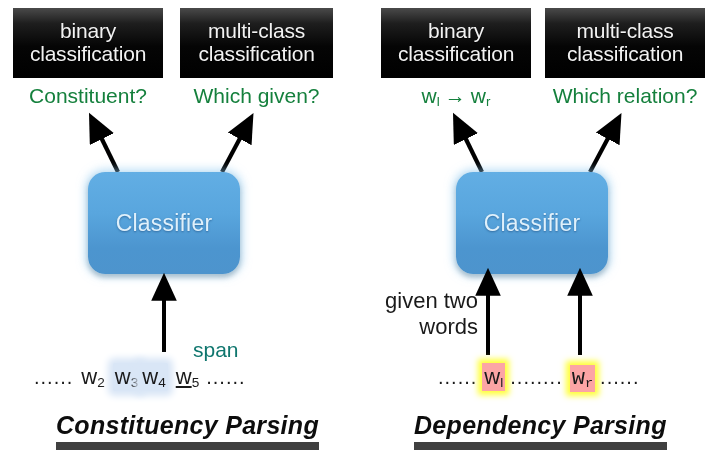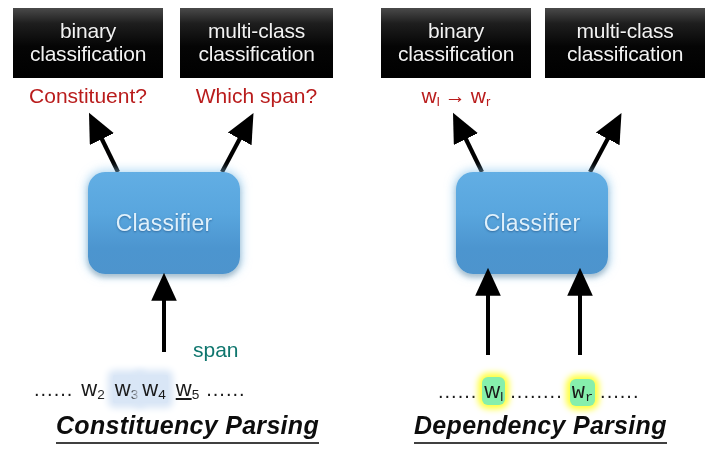--- a/index.html
+++ b/index.html
@@ -27,21 +27,21 @@
     line-height: 1.08;
     font-size: 21px;
     text-shadow: 0 1px 1px rgba(0,0,0,.8);
     letter-spacing: -0.2px;
   }
   .blackbox .ln { display: block; white-space: nowrap; }
 
   
   .qlabel {
     position: absolute;
-    color: #b91c1c;
+    color: #15803d;
     font-size: 21px;
     white-space: nowrap;
     text-align: center;
   }
   .qlabel sub { font-size: 0.64em; vertical-align: -0.22em; }
 
   
   .classifier {
     position: absolute;
     border-radius: 17px;
@@ -72,25 +72,24 @@
   }
   .wordline .dots { letter-spacing: 1px; font-size: 20px; }
   .wordline .tok { padding: 1px 2px; }
   .wordline .tok sub { font-size: 0.62em; vertical-align: -0.24em; }
   .hl-span {
     background: #d9e6f6;
     box-shadow: 0 0 7px 5px #d9e6f6;
     border-radius: 2px;
   }
   .hl-yellow {
-    background: #86efac;
+    background: #fca5a5;
     box-shadow: 0 0 6px 4px #ffff3a;
-    border-radius: 6px;
+    border-radius: 0;
     padding: 2px 5px;
-    margin-top: 14px;
   }
 
   
   .span-label {
     position: absolute;
     color: #0f766e;
     font-size: 21px;
     white-space: nowrap;
   }
 
@@ -104,21 +103,21 @@
     white-space: nowrap;
   }
 
   
   .title {
     position: absolute;
     font-weight: bold;
     font-style: italic;
     font-size: 25px;
     color: #0d0d0d;
-    border-bottom: 2px solid #404040;
+    border-bottom: 8px solid #404040;
     padding-bottom: 2px;
     white-space: nowrap;
     letter-spacing: .3px;
   }
 
   
   .watermark {
     position: absolute;
     color: rgba(120,120,120,.42);
     font-size: 25px;
@@ -136,21 +135,21 @@
     <span class="ln">classification</span>
   </div>
 
   <div class="blackbox" style="left:180px; top:8px; width:153px; height:70px;">
     <span class="ln">multi-class</span>
     <span class="ln">classification</span>
   </div>
 
   <div class="qlabel" style="left:13px; top:84px; width:150px;">Constituent?</div>
 
-  <div class="qlabel" style="left:180px; top:84px; width:153px;">Which span?</div>
+  <div class="qlabel" style="left:180px; top:84px; width:153px;">Which given?</div>
 
   <svg class="arrow" style="left:0; top:0; width:360px; height:230px;">
     <defs>
       <marker id="ah1" markerWidth="7" markerHeight="7" refX="3.2" refY="3.2" orient="auto">
         <path d="M0,0 L7,3.2 L0,6.4 Z" fill="#000"></path>
       </marker>
     </defs>
     <line x1="118" y1="172" x2="96" y2="127" stroke="#000" stroke-width="4.2" marker-end="url(#ah1)"></line>
   </svg>
 
@@ -174,21 +173,21 @@
       </marker>
     </defs>
     <line x1="164" y1="352" x2="164" y2="288" stroke="#000" stroke-width="4" marker-end="url(#ah3)"></line>
   </svg>
 
   <div class="span-label" style="left:193px; top:338px;">span</div>
 
   <div class="wordline" style="left:34px; top:363px;">
     <span class="dots">......</span>
     <span class="tok" style="margin-left:6px;">w<sub>2</sub></span>
-    <span class="tok hl-span" style="margin-left:6px;margin-top:12px;">w<sub>3</sub></span>
+    <span class="tok hl-span" style="margin-left:6px;">w<sub>3</sub></span>
     <span class="tok hl-span" style="">w<sub>4</sub></span>
     <span class="tok" style="margin-left:6px;text-decoration:underline;">w<sub>5</sub></span>
     <span class="dots" style="margin-left:5px;">......</span>
   </div>
 
   <div class="title" style="left:56px; top:411px;">Constituency Parsing</div>
 
   <div class="blackbox" style="left:381px; top:8px; width:150px; height:70px;">
     <span class="ln">binary</span>
     <span class="ln">classification</span>
@@ -196,20 +195,21 @@
 
   <div class="blackbox" style="left:545px; top:8px; width:160px; height:70px;">
     <span class="ln">multi-class</span>
     <span class="ln">classification</span>
   </div>
 
   <div class="qlabel" style="left:381px; top:84px; width:150px;">
     <span>w<sub>l</sub></span><span style="margin:0 5px;">→</span><span>w<sub>r</sub></span>
   </div>
 
+  <div class="qlabel" style="left:539px; top:84px; width:172px;">Which relation?</div>
 
   <svg class="arrow" style="left:360px; top:0; width:360px; height:230px;">
     <defs>
       <marker id="ah4" markerWidth="7" markerHeight="7" refX="3.2" refY="3.2" orient="auto">
         <path d="M0,0 L7,3.2 L0,6.4 Z" fill="#000"></path>
       </marker>
     </defs>
     <line x1="122" y1="172" x2="100" y2="127" stroke="#000" stroke-width="4.2" marker-end="url(#ah4)"></line>
   </svg>
 
@@ -237,20 +237,24 @@
 
   <svg class="arrow" style="left:360px; top:0; width:360px; height:400px;">
     <defs>
       <marker id="ah7" markerWidth="7" markerHeight="7" refX="3.2" refY="3.2" orient="auto">
         <path d="M0,0 L7,3.2 L0,6.4 Z" fill="#000"></path>
       </marker>
     </defs>
     <line x1="220" y1="355" x2="220" y2="283" stroke="#000" stroke-width="4" marker-end="url(#ah7)"></line>
   </svg>
 
+  <div class="given" style="left:368px; top:288px; width:110px;">
+    <div>given two</div>
+    <div>words</div>
+  </div>
 
   <div class="wordline" style="left:438px; top:363px;">
     <span class="dots">......</span>
     <span class="tok hl-yellow" style="margin-left:5px;">w<sub>l</sub></span>
     <span class="dots" style="margin-left:5px;">........</span>
     <span class="tok hl-yellow" style="margin-left:7px;font-family:Liberation Mono, monospace;">w<sub>r</sub></span>
     <span class="dots" style="margin-left:5px;">......</span>
   </div>
 
   <div class="title" style="left:414px; top:411px;">Dependency Parsing</div>

